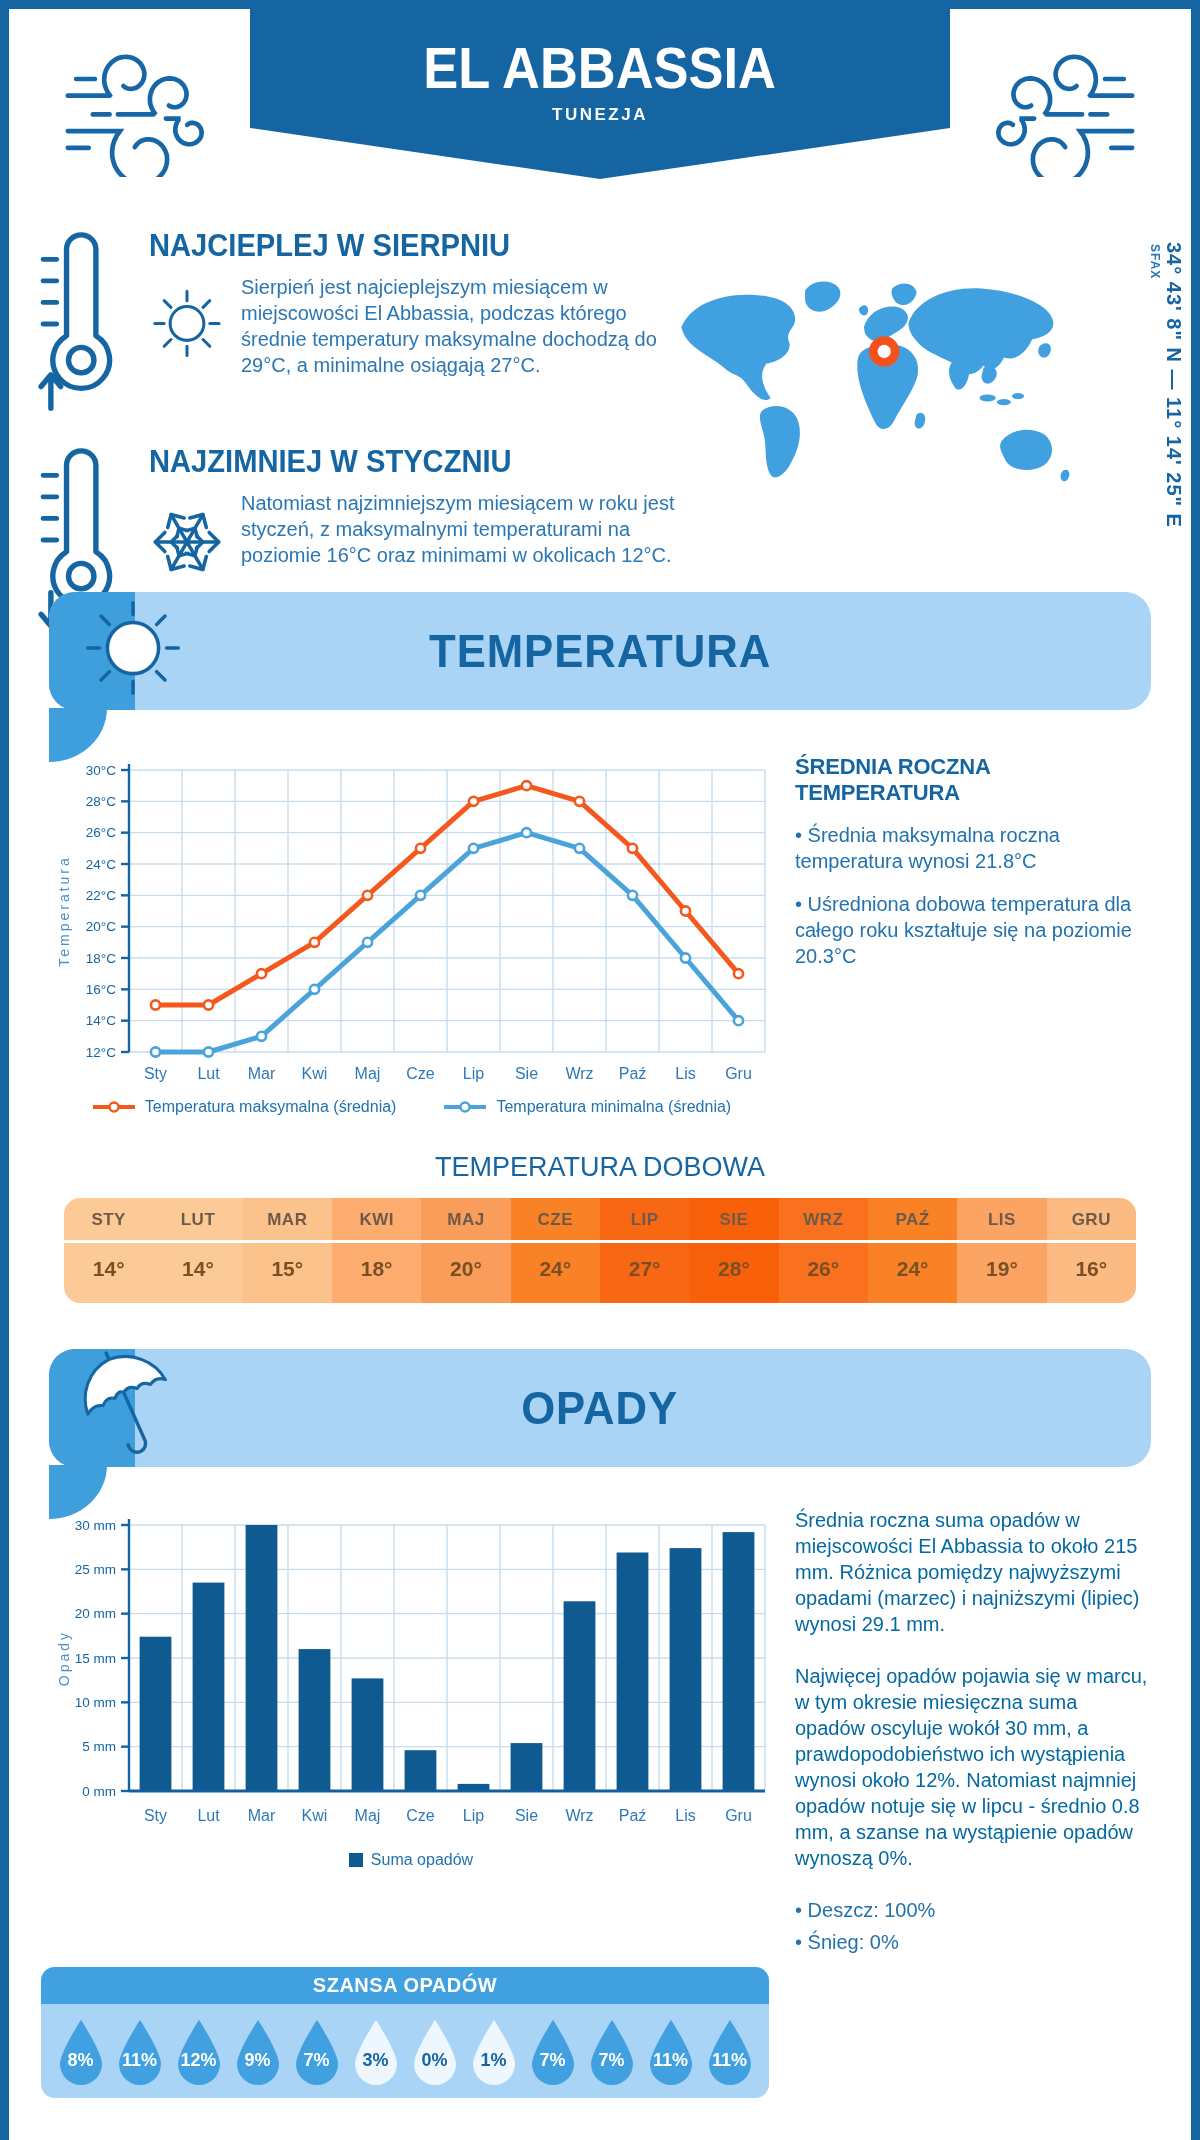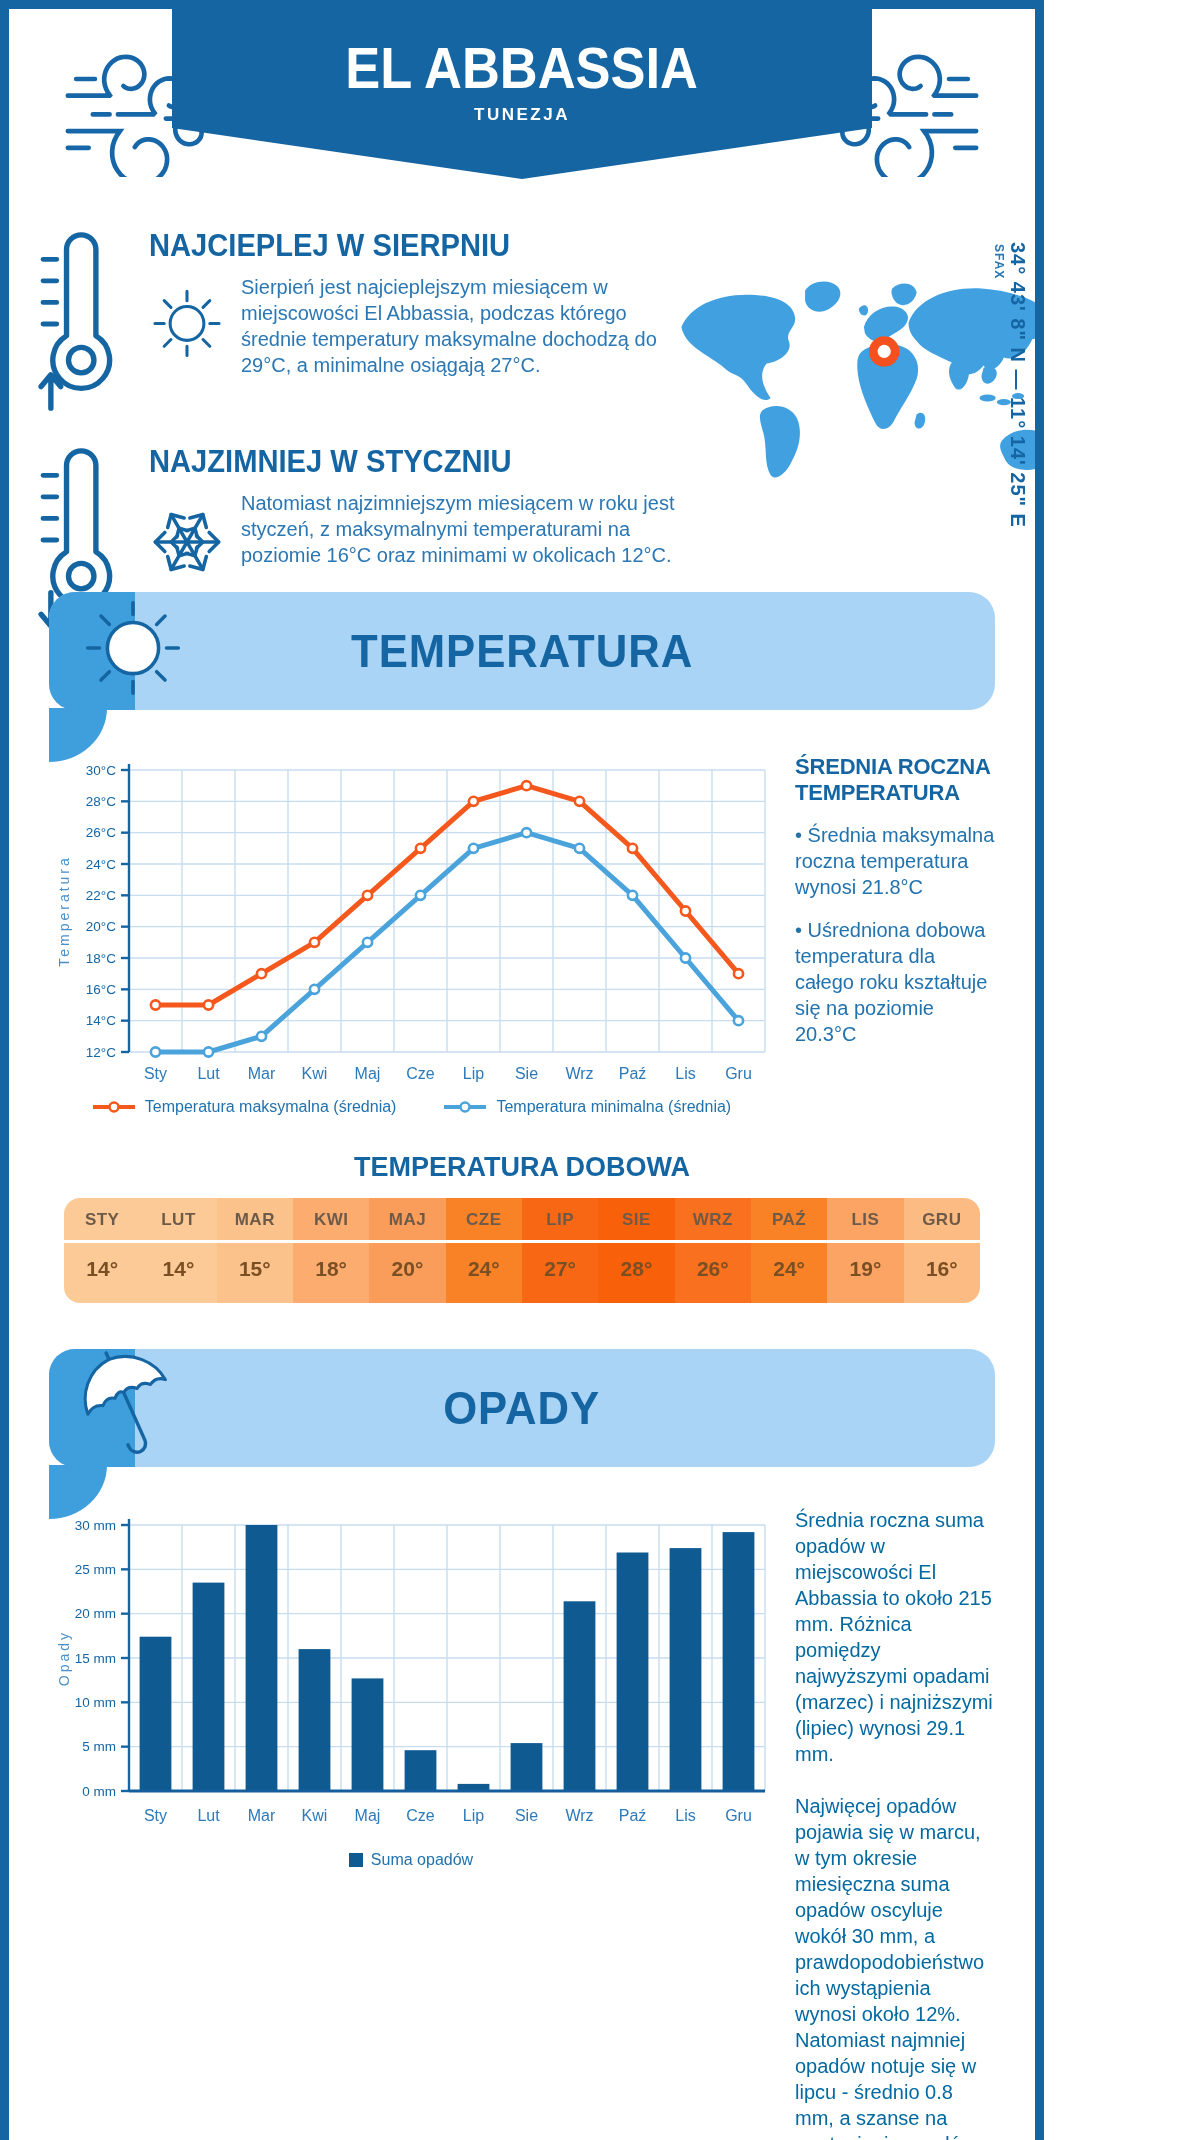--- a/index.html
+++ b/index.html
@@ -1,18 +1,18 @@
 <!DOCTYPE html>
 <html><head>
 <meta charset="utf-8">
 <style>
   * { margin:0; padding:0; box-sizing:border-box; }
   html,body { background:#fff; }
   body { width:1200px; font-family:"Liberation Sans",sans-serif; }
-  .page { position:relative; width:1044px; height:2140px; background:#fff;
+  .page { position:relative; width:1200px; height:2140px; background:#fff;
           border-left:9px solid #1565A3; border-right:9px solid #1565A3; border-top:9px solid #1565A3;
           display:flex; flex-direction:column; overflow:hidden; }
   svg text { font-family:"Liberation Sans",sans-serif; }
 
   
   .header { position:relative; height:215px; flex:none; }
   .banner { position:absolute; left:50%; transform:translateX(-50%); top:0; width:700px; height:170px;
             background:#1565A3; clip-path:polygon(0 0,100% 0,100% 70%,50% 100%,0 70%);
             text-align:center; padding-top:26px; }
   .banner h1 { color:#fff; font-size:57px; font-weight:bold; letter-spacing:0; display:inline-block;
@@ -69,21 +69,21 @@
   .lg-item { display:flex; align-items:center; gap:8px; }
 
   .side-panel { margin-left:22px; width:374px; }
   .side-panel h3 { color:#1565A3; font-size:22px; font-weight:bold; margin-bottom:16px; letter-spacing:-0.2px; }
   .side-panel .bullet { color:#2272AE; font-size:20px; line-height:1.3; margin-bottom:17px; }
   .side-panel p.para { color:#0369a1; font-size:20px; line-height:1.3; margin-bottom:26px; }
   .types-heading { margin-top:14px; font-size:24px !important; }
   .side-panel .tight { margin-bottom:6px; }
 
   
-  .table-title { text-align:center; color:#1565A3; font-size:27px; font-weight:bold; margin-top:36px; flex:none; }
+  .table-title { text-align:center; color:#1565A3; font-size:27px; font-weight:normal; margin-top:36px; flex:none; }
   .month-table { display:flex; margin:15px 55px 0; border-radius:16px; overflow:hidden; flex:none; }
   .mcol { flex:1; text-align:center; }
   .mcol .m { font-size:17px; font-weight:bold; color:#6E5A49; padding:12px 0 10px; border-bottom:3px solid #fff;
              letter-spacing:0.5px; }
   .mcol .v { font-size:21px; font-weight:bold; color:#7A4F23; padding:14px 0 22px; }
 
   
   .szansa { margin:6px 0 0 32px; width:728px; border-radius:14px; overflow:hidden; background:#A9D4F6; flex:none; }
   .szansa-head { background:#41A0E0; color:#fff; text-align:center; font-weight:bold; font-size:20px;
                  padding:7px 0; letter-spacing:0.5px; }

